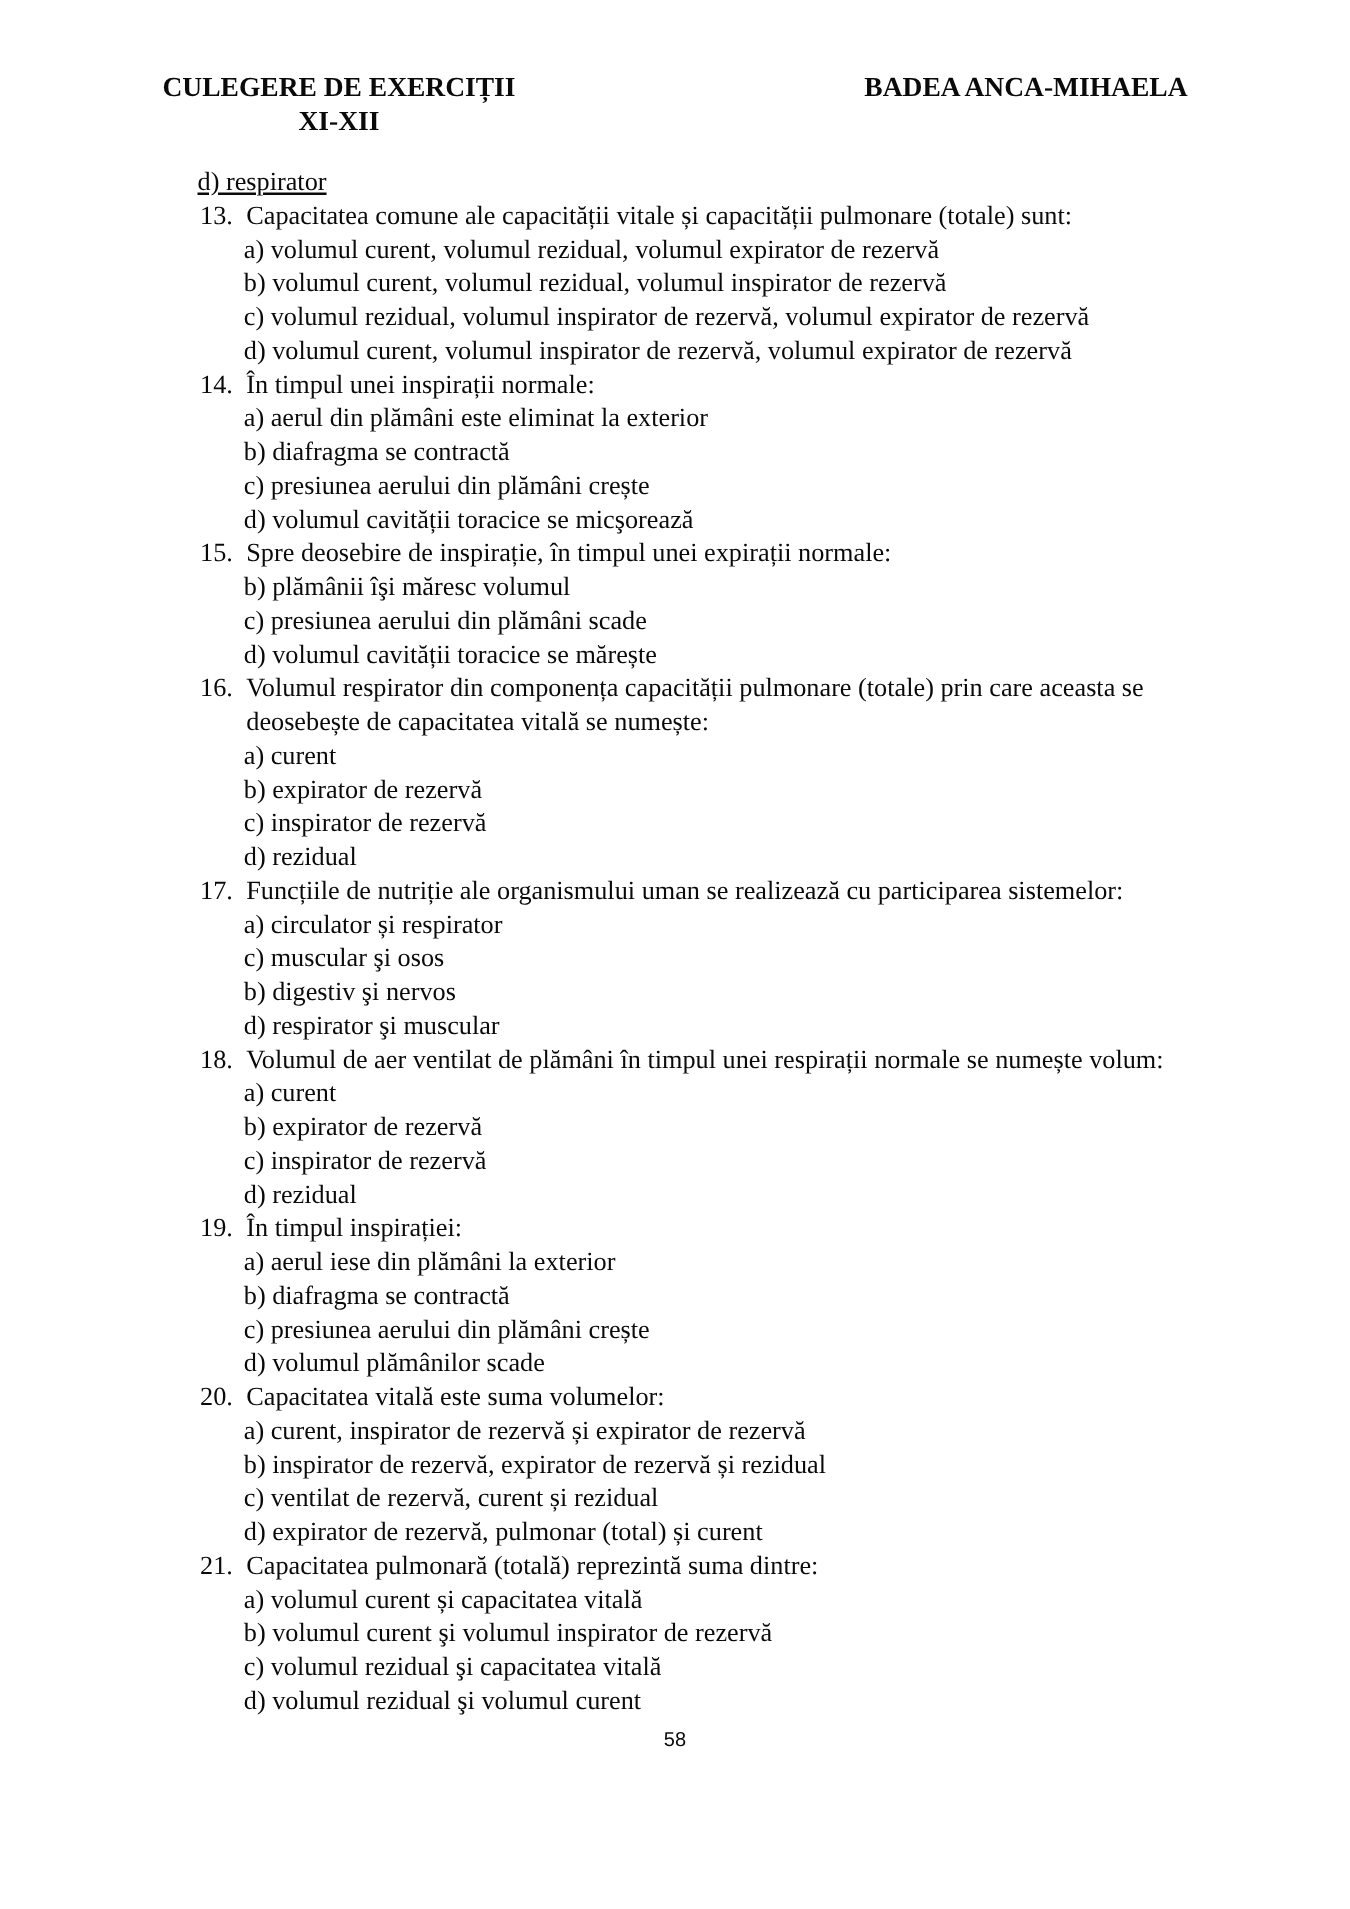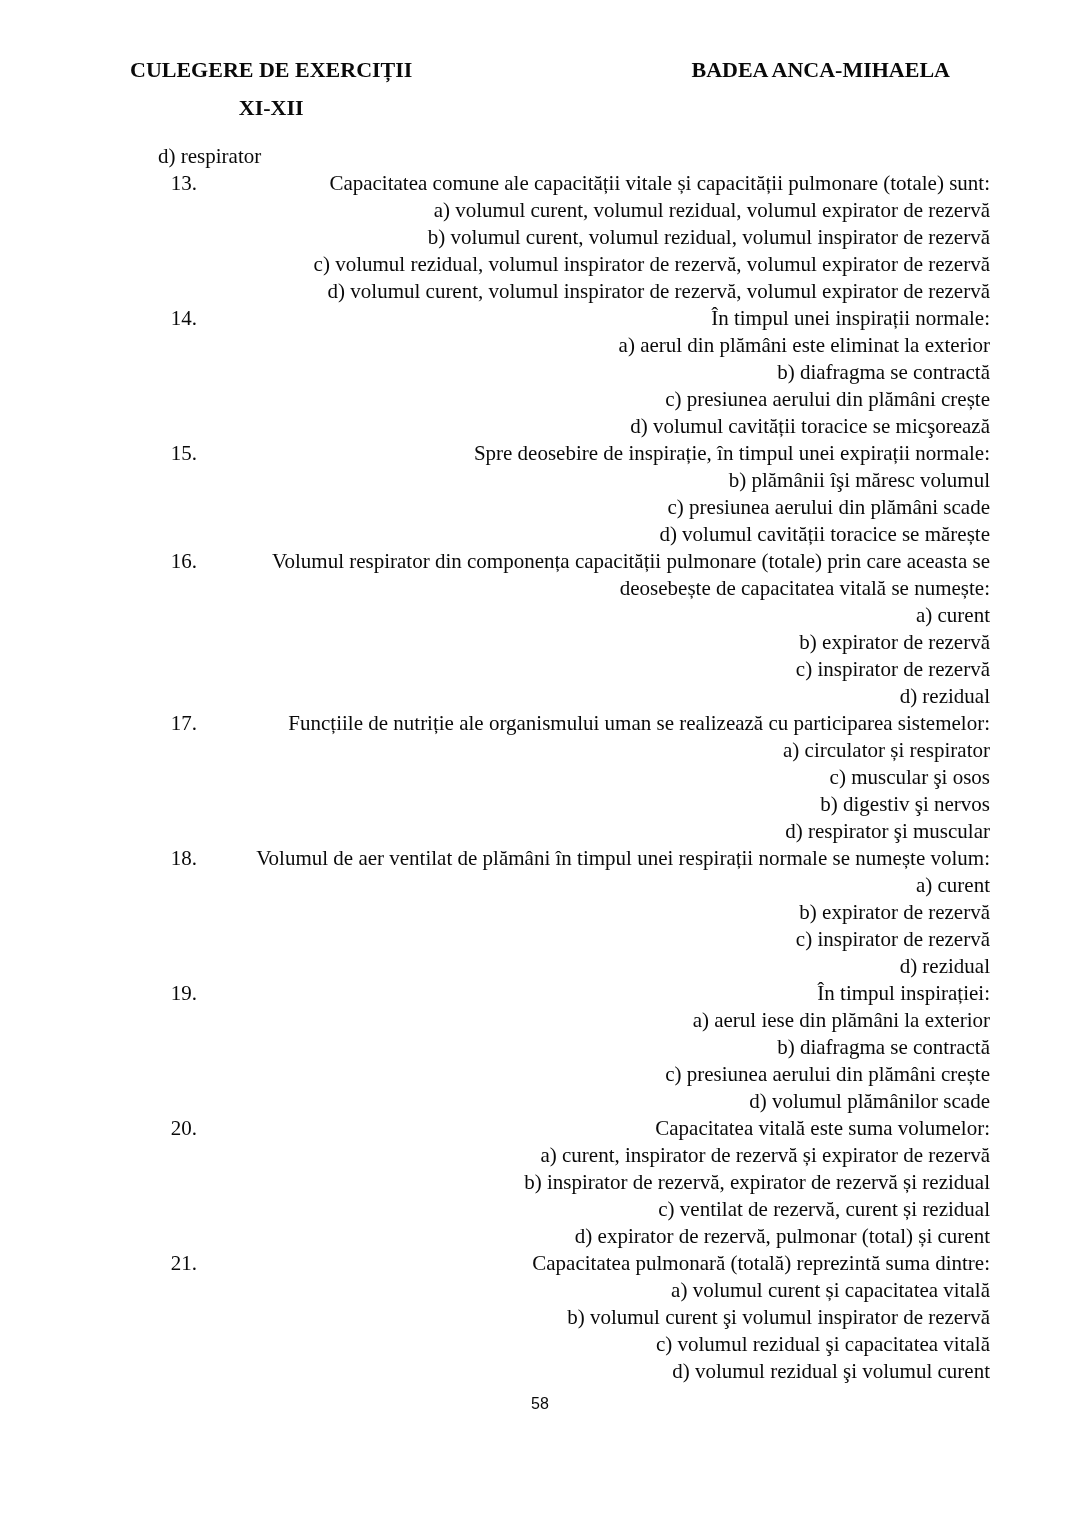--- a/index.html
+++ b/index.html
@@ -26,31 +26,31 @@
     align-items: flex-start;
     margin: 0 130px 0 130px;
     font-weight: bold;
     font-size: 22px;
     line-height: 26px;
   }
   .header-left {
     text-align: center;
   }
   .header-subtitle {
-    margin-top: 12px;
+    margin-top: 1px;
   }
   .content {
     margin: 22px 90px 0 160px;
   }
   .orphan-option {
     margin-left: 33px;
+    text-decoration: underline;
   }
   .question {
     display: flex;
-    text-align: right;
   }
   .q-num {
     flex: 0 0 37px;
     width: 37px;
   }
   .q-body {
     flex: 1;
   }
   .q-option {
     margin-left: -2px;

